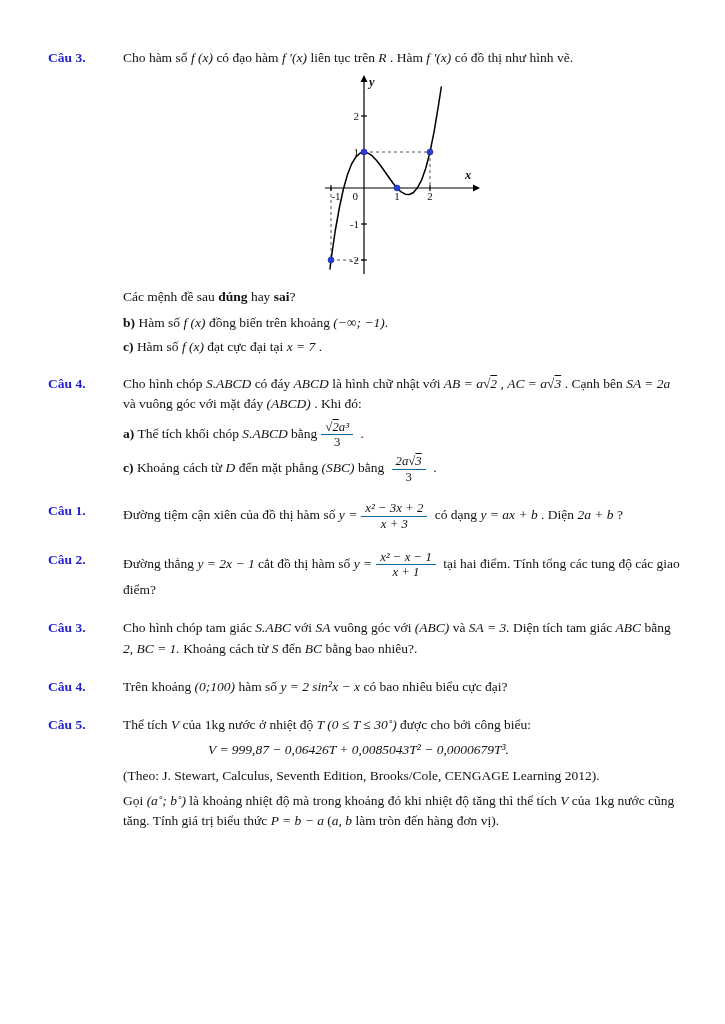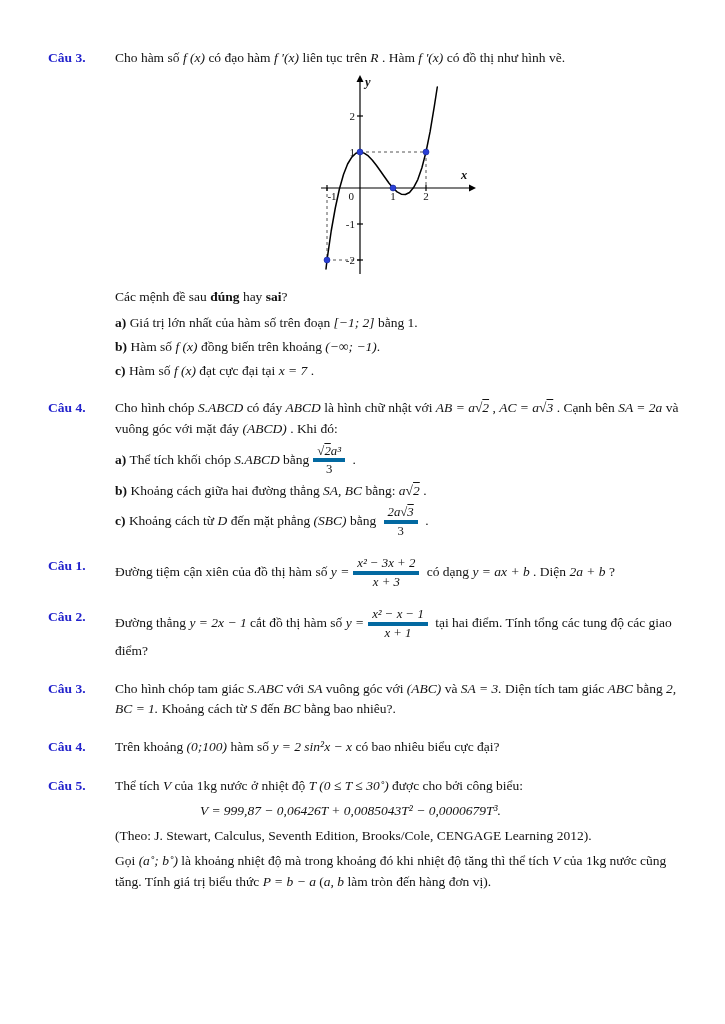--- a/index.html
+++ b/index.html
@@ -1,30 +1,30 @@
 <!DOCTYPE html>
 <html style="--accent: #2222cc; --dot: #2a3fd6;"><head>
 <meta charset="utf-8">
 <style>
   html,body{margin:0;padding:0;background:#ffffff;}
   body{width:725px;height:1024px;overflow:hidden;
        font-family:"Liberation Serif",serif;font-size:13.5px;color:#121212;line-height:1.5;}
   .page{box-sizing:border-box;width:725px;height:1024px;padding:48px 42px 10px 48px;}
   .q{display:flex;align-items:flex-start;margin-bottom:13px;}
   .qlabel{flex:0 0 67px;width:67px;font-weight:bold;color:var(--accent,#2222cc);}
-  .qbody{flex:1;min-width:0;}
+  .qbody{flex:1;min-width:0;margin-left:8px;}
   p{margin:0 0 5px 0;}
   p.item{margin:0 0 4px 0;}
   .rn{font-style:normal;}
   .rm{font-style:italic;}
   .rb{font-weight:bold;}
   .rbi{font-weight:bold;font-style:italic;}
   .frac{display:inline-flex;flex-direction:column;align-items:center;vertical-align:middle;
         margin:0 4px;line-height:1.15;font-size:12.8px;}
-  .frac .fn{border-bottom:4px solid #0369a1;padding:0 4px;}
+  .frac .fn{border-bottom:1px solid #0369a1;padding:0 4px;}
   .frac .fd{padding:0 4px;}
   .sqrt{font-style:normal;}
   .sqrt .rad{text-decoration:overline;font-style:italic;}
   .header-line{font-weight:bold;margin:16px 0 14px 7px;}
   .graph-wrap{display:flex;justify-content:center;margin:2px 0 8px 0;}
   .formula{margin-left:85px;}
   svg text{font-family:"Liberation Serif",serif;fill:#121212;}
   .tick{font-size:11px;}
   .axlab{font-size:12.5px;font-style:italic;font-weight:bold;}
   .axis{stroke:#000;stroke-width:1.2;}
@@ -79,35 +79,33 @@
             <text class="tick" x="40" y="191" text-anchor="end">-2</text>
             <text class="tick" x="17" y="127" text-anchor="middle">-1</text>
             <text class="tick" x="39" y="127" text-anchor="end">0</text>
             <text class="tick" x="78" y="127" text-anchor="middle">1</text>
             <text class="tick" x="111" y="127" text-anchor="middle">2</text>
           </g>
         </svg>
       </div>
 
       <p><span class="rn">Các mệnh đề sau </span><span class="rb">đúng</span><span class="rn"> hay </span><span class="rb">sai</span><span class="rn">?</span></p>
-      <p class="item"><span class="rb">a)</span><span class="rn"> Giá trị lớn nhất của hàm số trên đoạn </span><span class="rm">[−1; 2]</span><span class="rn"> bằng 1.</span></p>
       <p class="item"><span class="rb">b)</span><span class="rn"> Hàm số </span><span class="rm">f (x)</span><span class="rn"> đồng biến trên khoảng </span><span class="rm">(−∞; −1)</span><span class="rn">.</span></p>
       <p class="item"><span class="rb">c)</span><span class="rn"> Hàm số </span><span class="rm">f (x)</span><span class="rn"> đạt cực đại tại </span><span class="rm">x = 7</span><span class="rn"> .</span></p>
     </div>
   </div>
 
   <div class="q">
     <div class="qlabel">Câu 4.</div>
     <div class="qbody">
       <p><span class="rn">Cho hình chóp </span><span class="rm">S.ABCD</span><span class="rn"> có đáy </span><span class="rm">ABCD</span><span class="rn"> là hình chữ nhật với </span><span class="rm">AB = a</span><span class="sqrt">√<span class="rad">2</span></span><span class="rn"> , </span><span class="rm">AC = a</span><span class="sqrt">√<span class="rad">3</span></span><span class="rn"> . Cạnh bên </span><span class="rm">SA = 2a</span><span class="rn"> và vuông góc với mặt đáy </span><span class="rm">(ABCD)</span><span class="rn"> . Khi đó:</span></p>
       <p class="item"><span class="rb">a)</span><span class="rn"> Thể tích khối chóp </span><span class="rm">S.ABCD</span><span class="rn"> bằng</span><span class="frac">
             <span class="fn"><span class="sqrt">√<span class="rad">2</span></span><span class="rm">a³</span></span>
             <span class="fd"><span class="rn">3</span></span>
           </span><span class="rn"> .</span></p>
-      <p class="item"><span class="rb">b)</span><span class="rn"> Khoảng cách giữa hai đường thẳng </span><span class="rm">SA, BC</span><span class="rn"> bằng: </span><span class="rm">a</span><span class="sqrt">√<span class="rad">2</span></span><span class="rn"> .</span></p>
       <p class="item"><span class="rb">c)</span><span class="rn"> Khoảng cách từ </span><span class="rm">D</span><span class="rn"> đến mặt phẳng </span><span class="rm">(SBC)</span><span class="rn"> bằng </span><span class="frac">
             <span class="fn"><span class="rm">2a</span><span class="sqrt">√<span class="rad">3</span></span></span>
             <span class="fd"><span class="rn">3</span></span>
           </span><span class="rn"> .</span></p>
     </div>
   </div>
 
 
   <div class="q">
     <div class="qlabel">Câu 1.</div>

